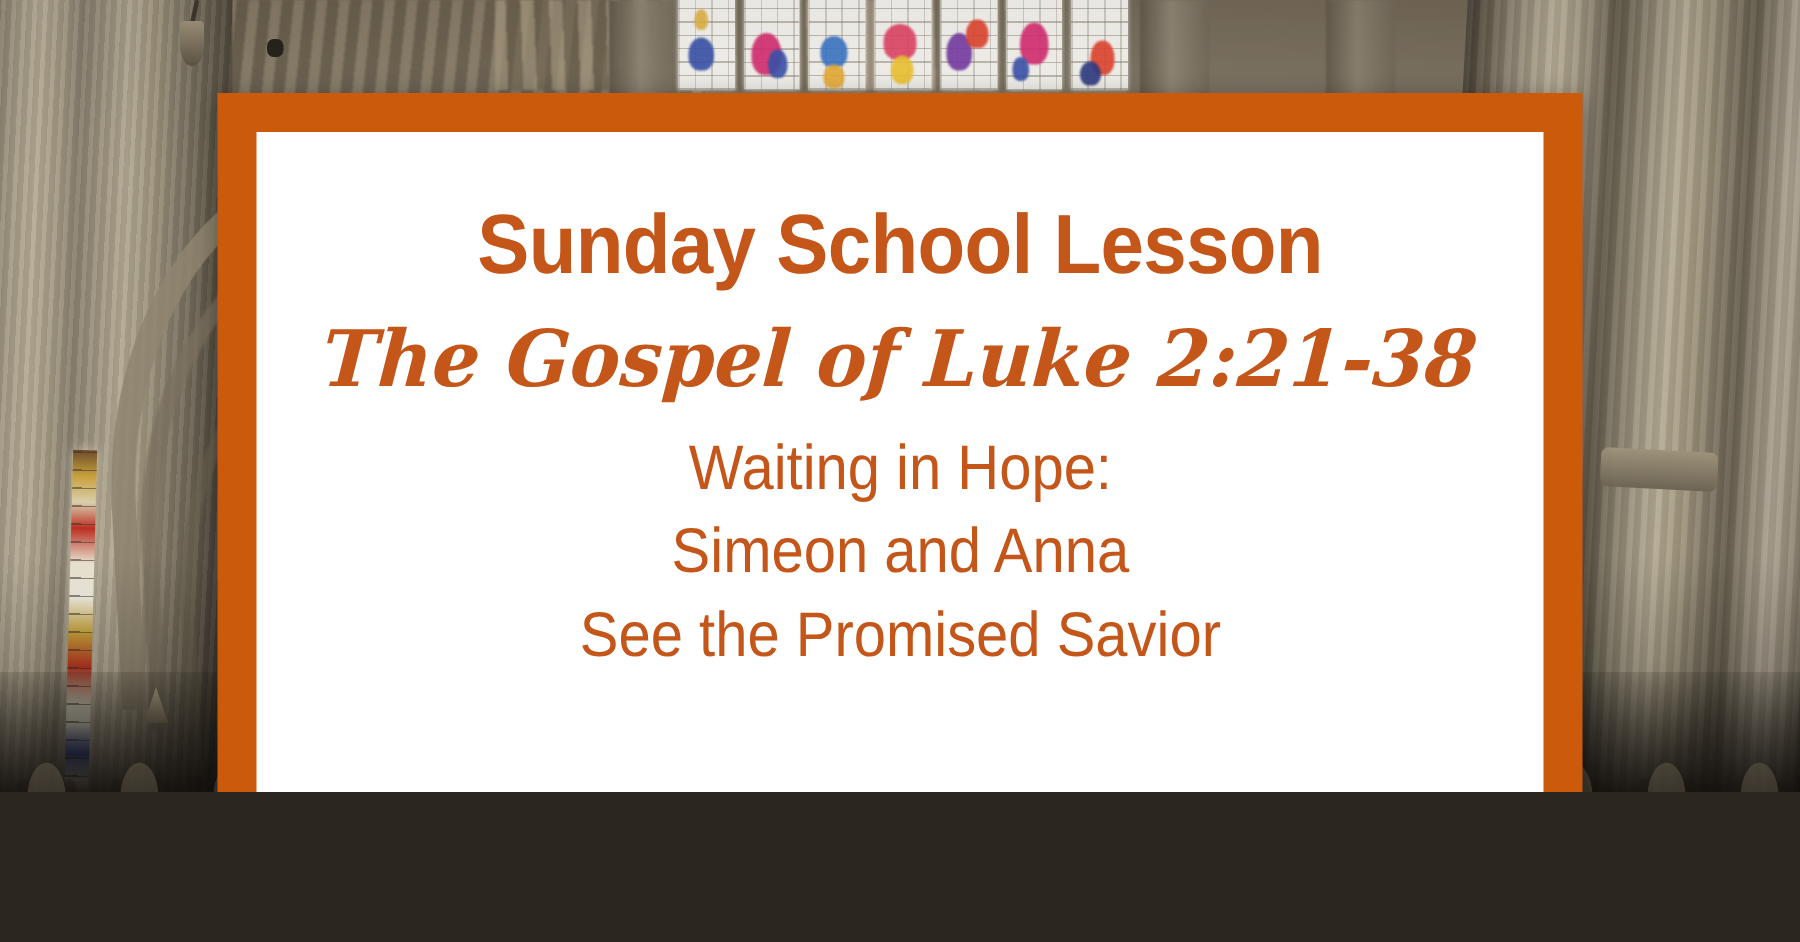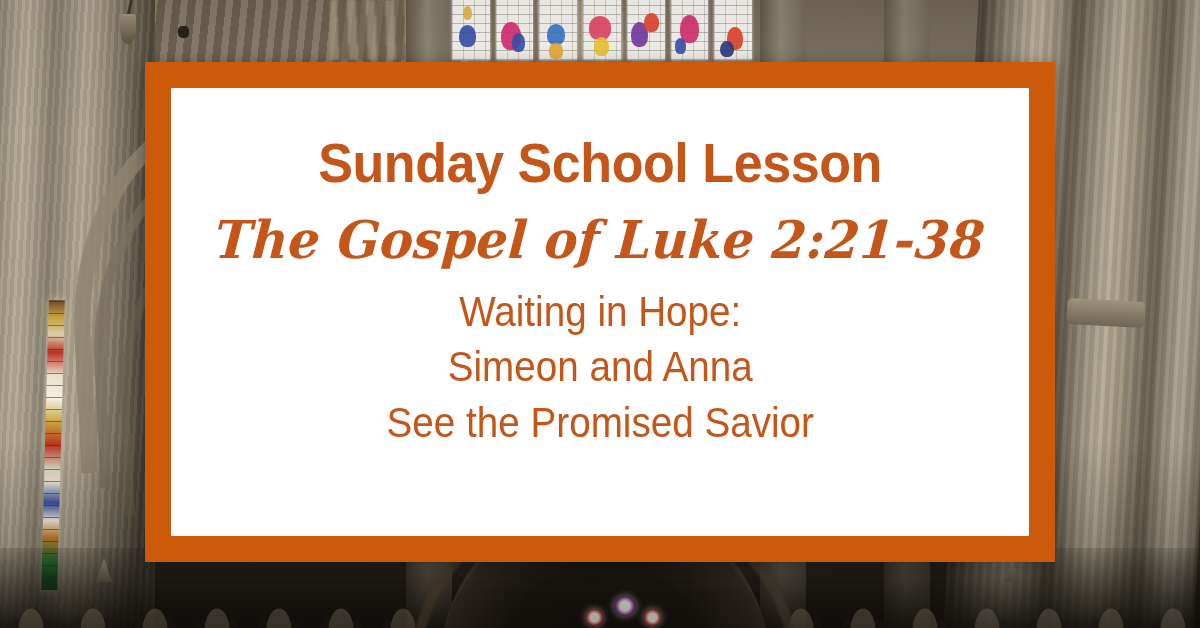--- a/index.html
+++ b/index.html
@@ -6,21 +6,21 @@
   * { margin:0; padding:0; box-sizing:border-box; }
   html, body {
     width:1200px; height:628px;
     overflow:hidden;
     background:#2b2620;
     font-family:"Liberation Sans", sans-serif;
   }
 
   #stage {
     position:relative;
-    width:1200px; height:628px;
+    width:1200px; height:528px;
     overflow:hidden;
   }
 
   
   .bg {
     position:absolute; inset:0;
     background:
       linear-gradient(180deg,#6e6352 0%,#7d7464 18%,#6b6251 45%,#4a4136 72%,#241f19 100%);
     overflow:hidden;
   }

